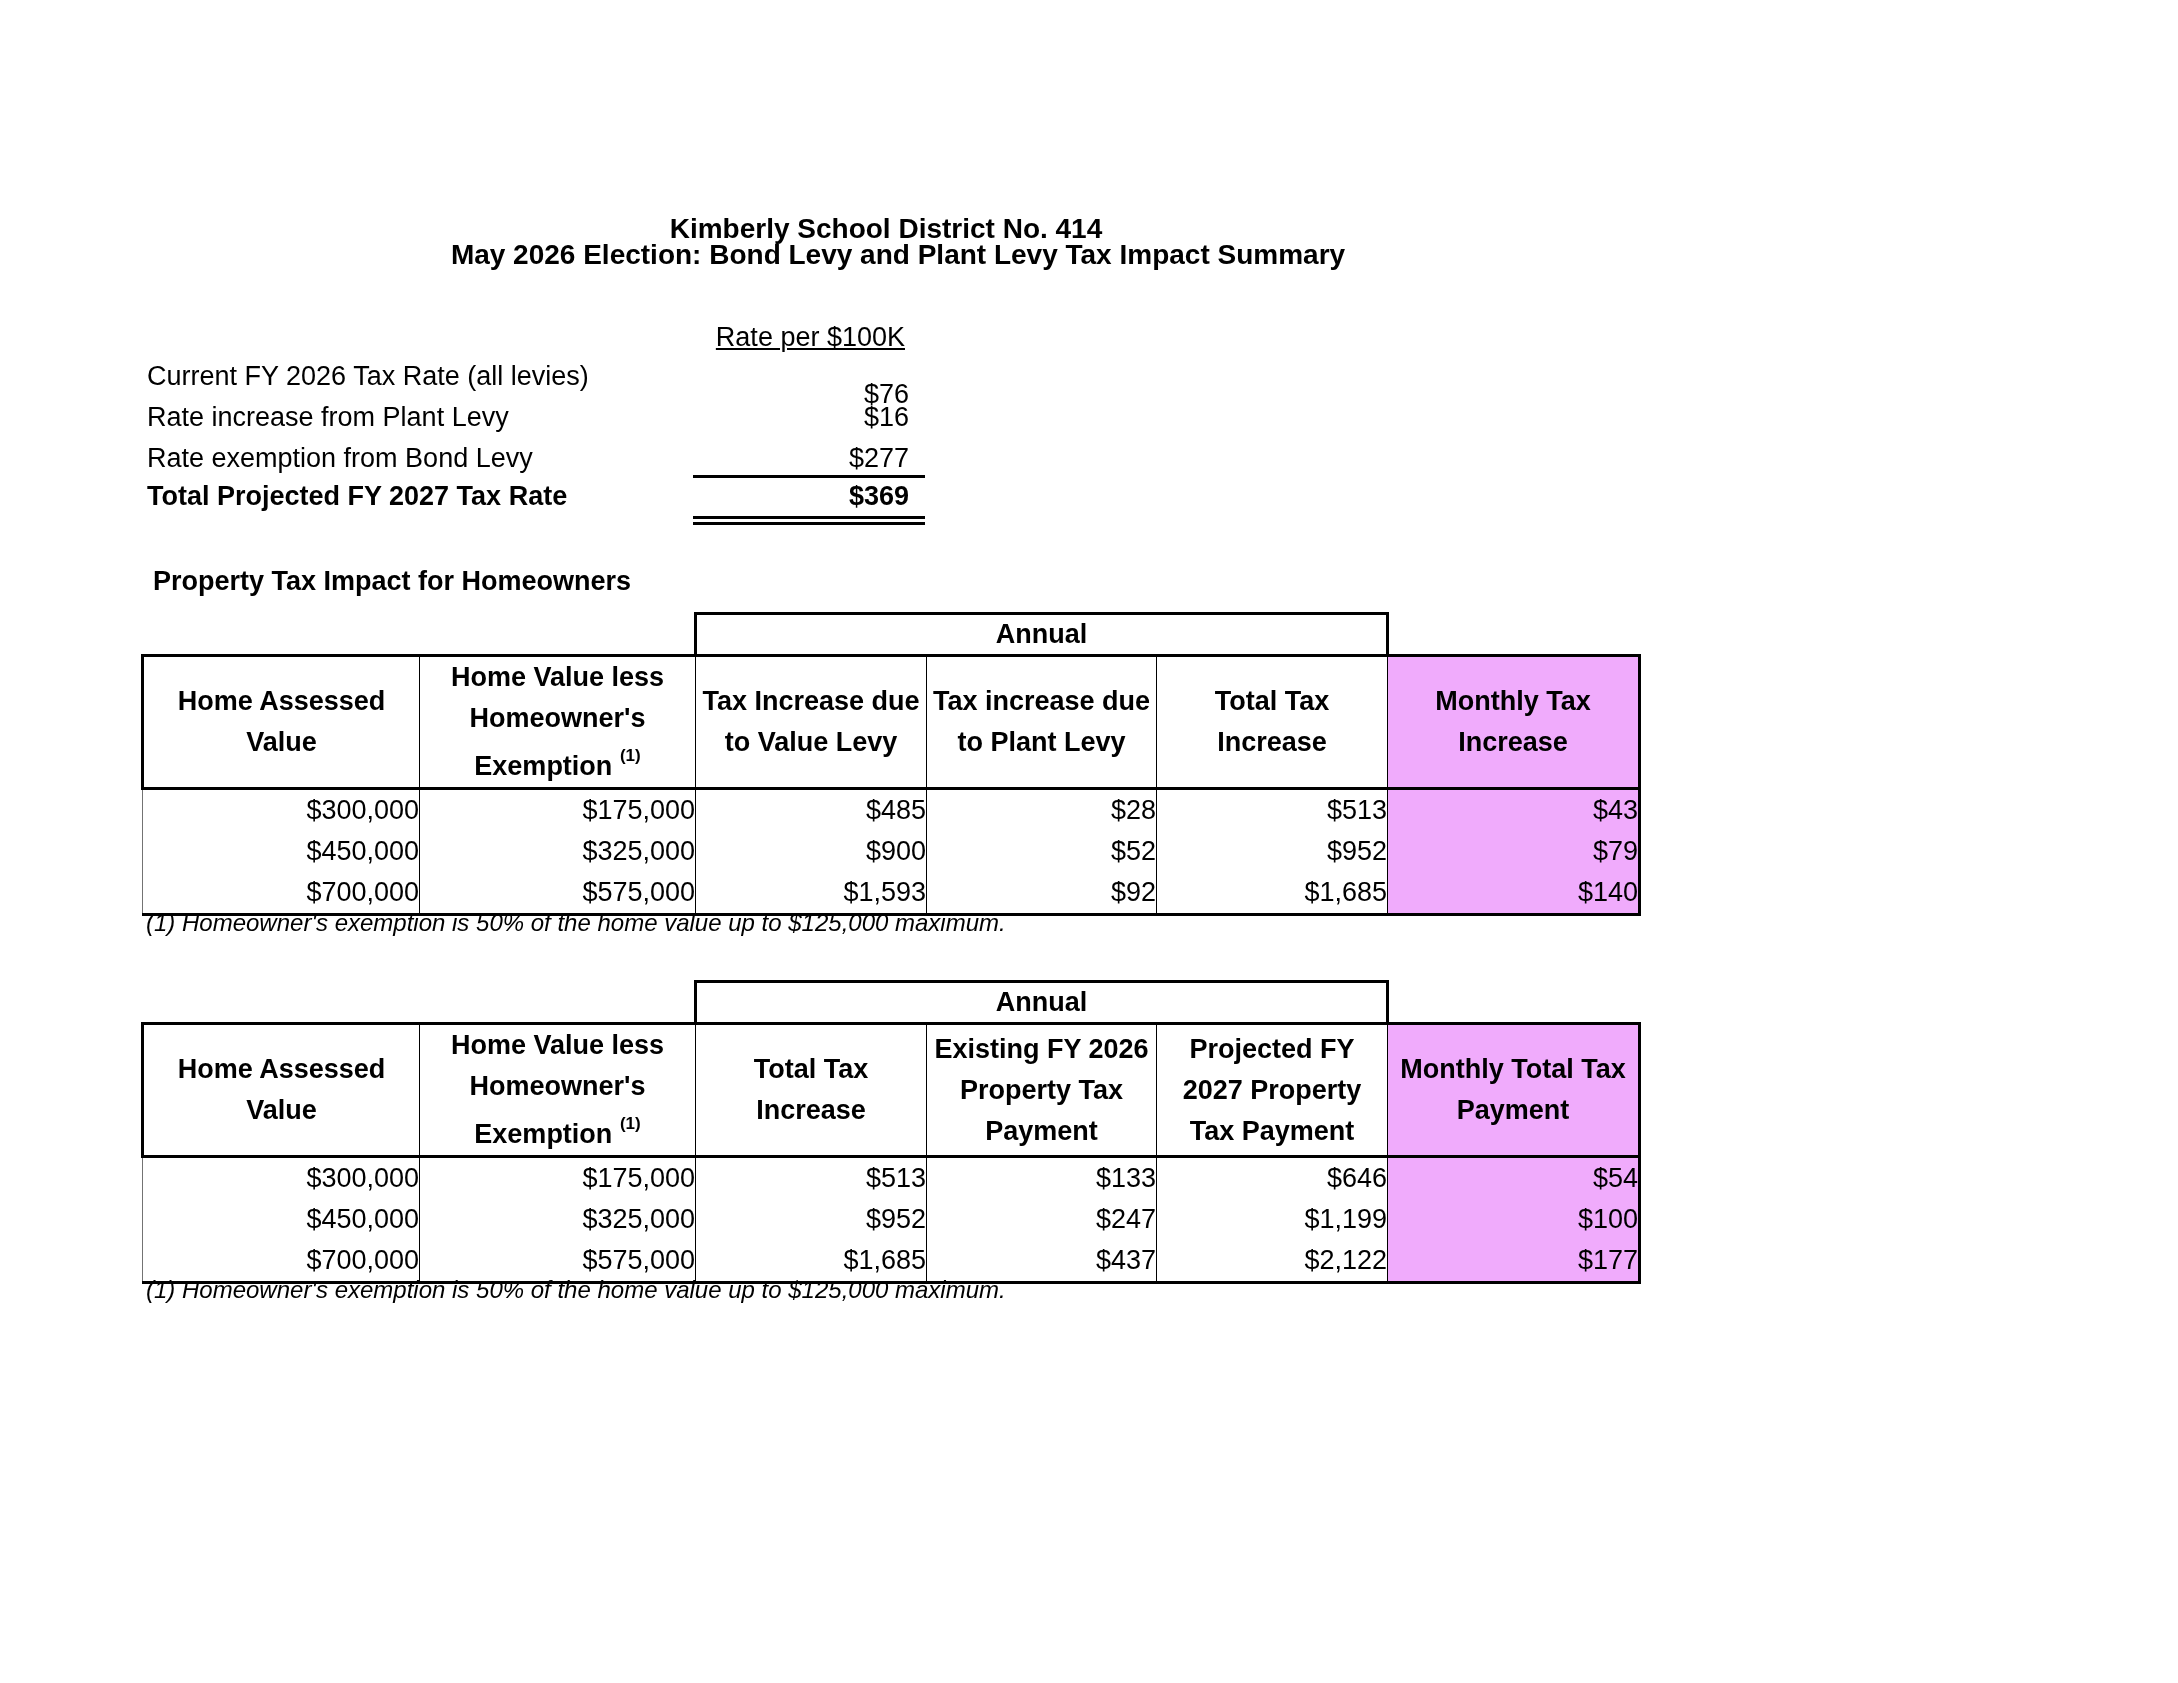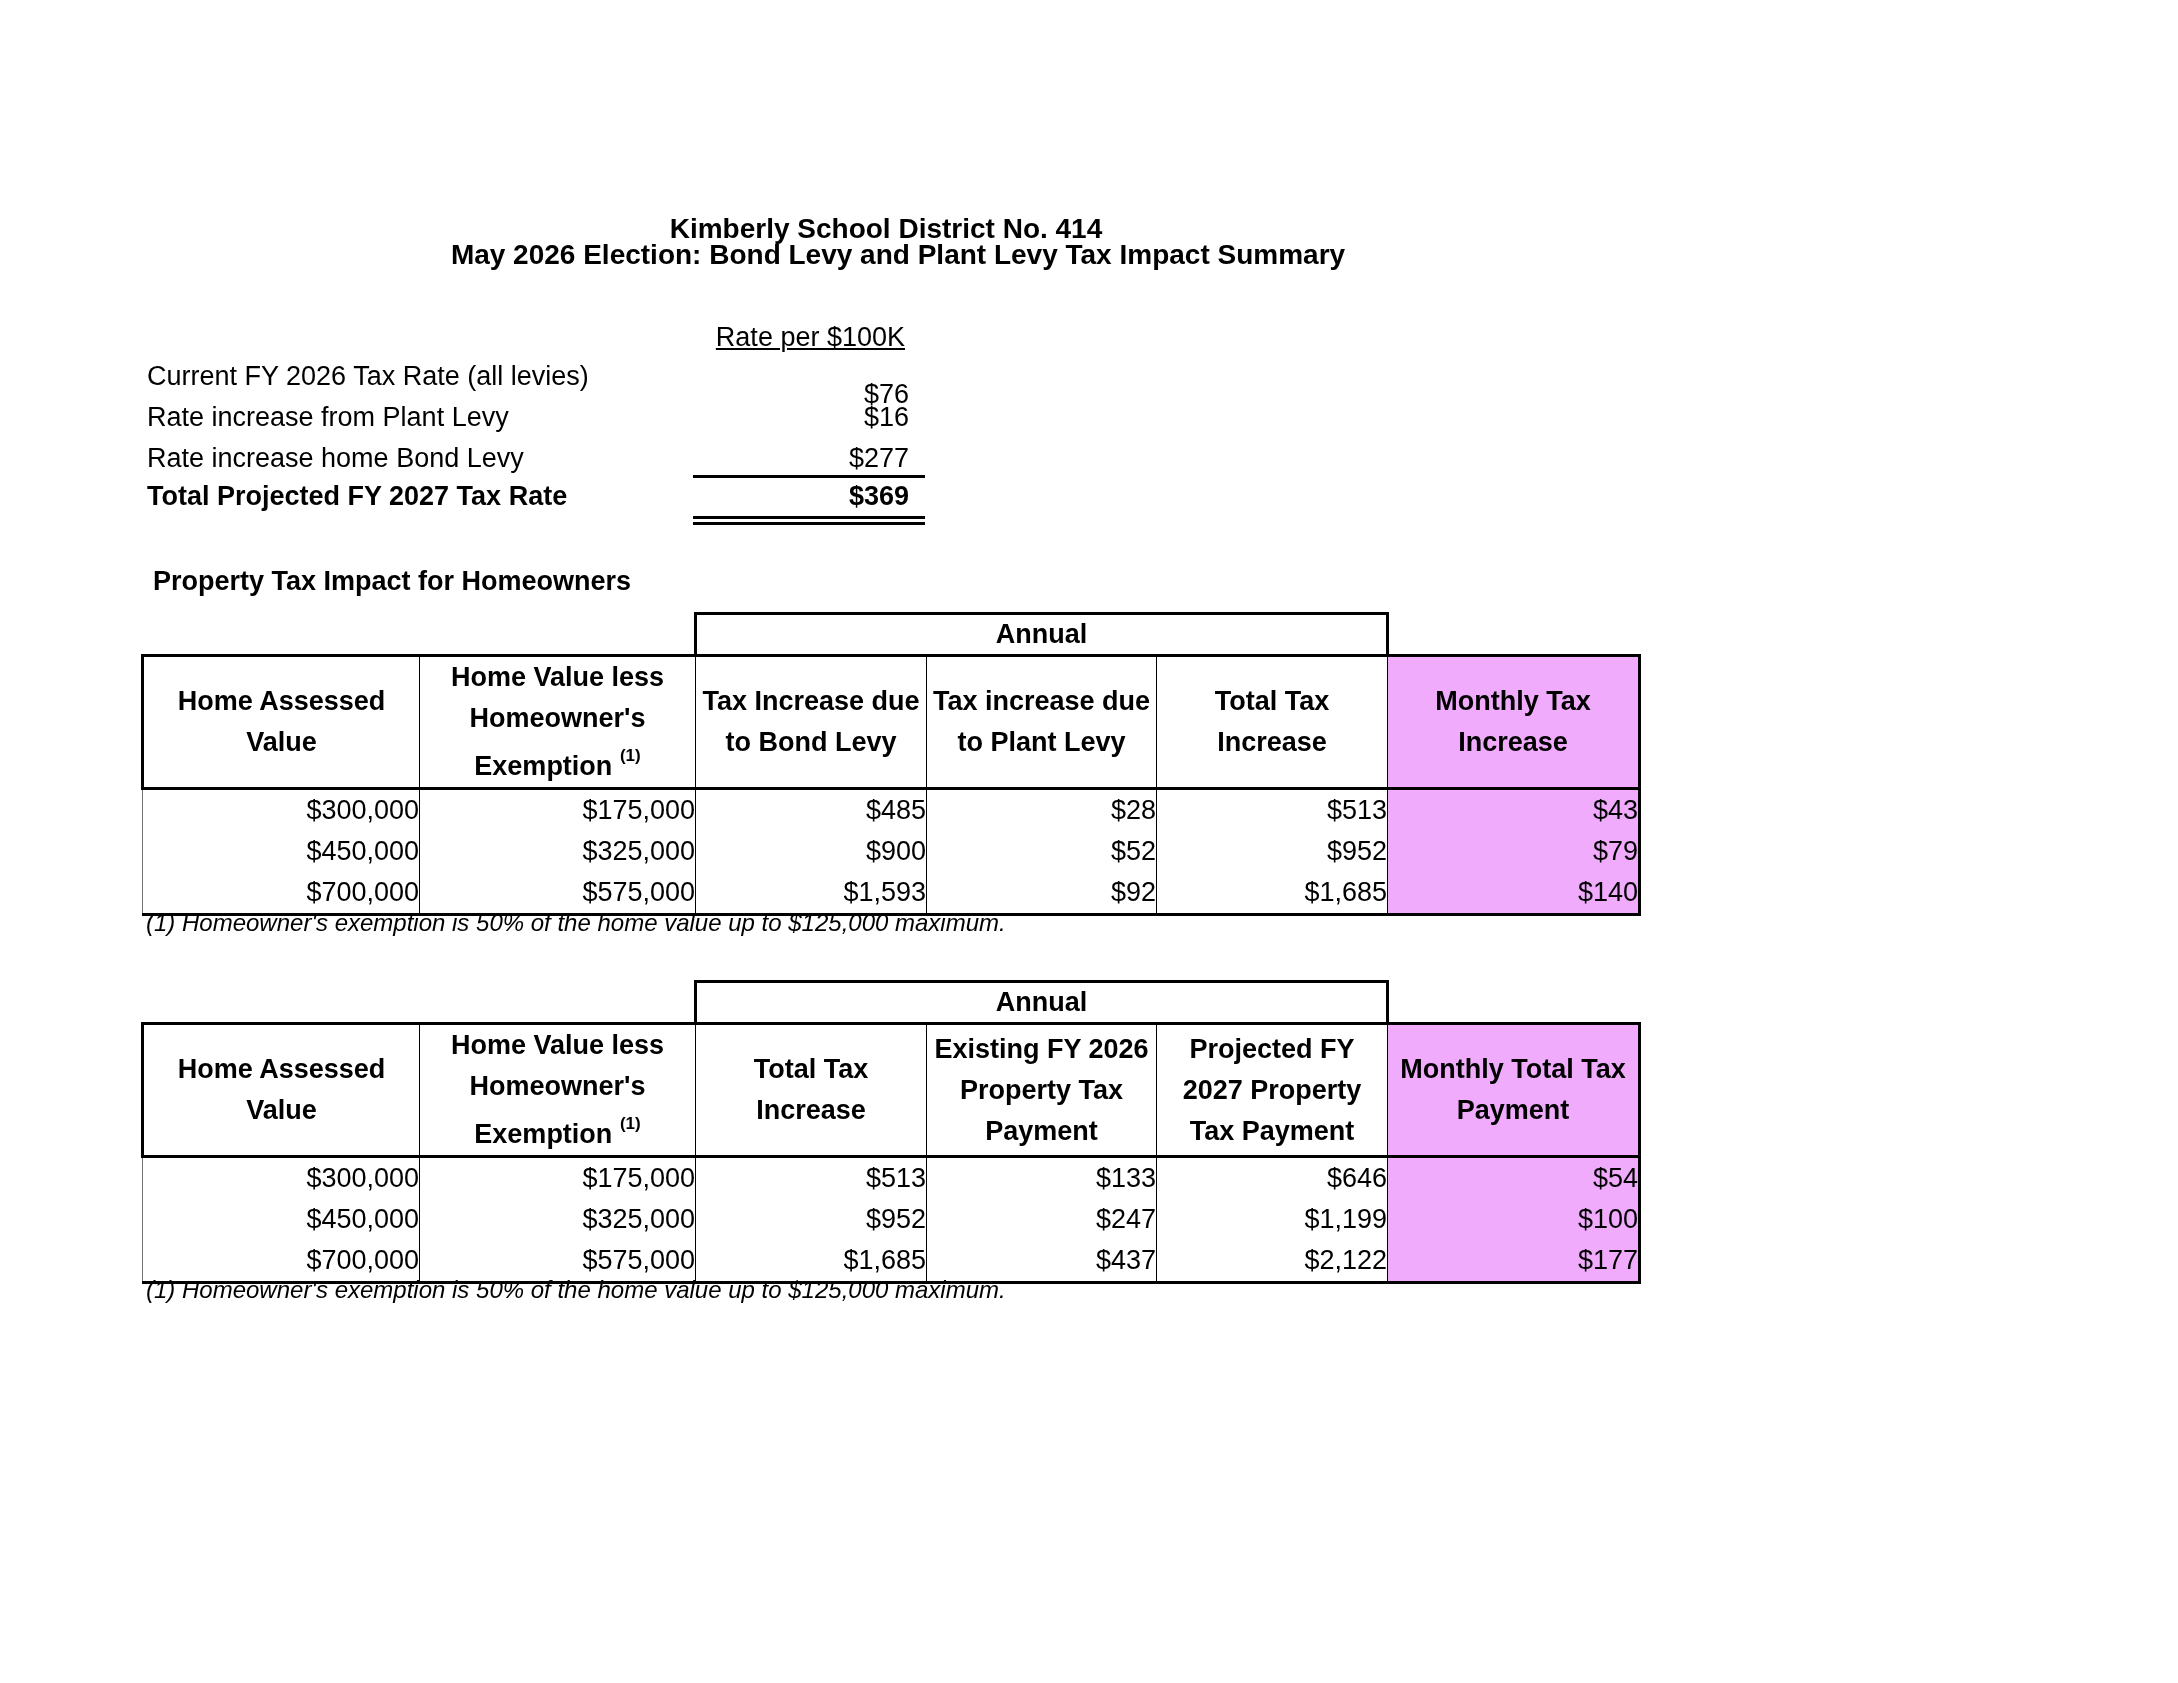--- a/index.html
+++ b/index.html
@@ -38,21 +38,21 @@
 <div class="abs title" style="top:238px;padding-left:12px;">May 2026 Election: Bond Levy and Plant Levy Tax Impact Summary</div>
 
 <div class="abs rate-head" style="top:320px;">Rate per $100K</div>
 
 <div class="abs rate-label" style="top:359px;">Current FY 2026 Tax Rate (all levies)</div>
 <div class="abs rate-val" style="top:377px;">$76</div>
 
 <div class="abs rate-label" style="top:400px;">Rate increase from Plant Levy</div>
 <div class="abs rate-val" style="top:400px;">$16</div>
 
-<div class="abs rate-label" style="top:441px;">Rate increase home Bond Levy</div>
+<div class="abs rate-label" style="top:441px;">Rate exemption from Bond Levy</div>
 <div class="abs rate-val" style="top:441px;">$277</div>
 
 <div class="abs rule" style="top:475px; height:3px;"></div>
 
 <div class="abs rate-label bold" style="top:479px;">Total Projected FY 2027 Tax Rate</div>
 <div class="abs rate-val bold" style="top:479px;">$369</div>
 
 <div class="abs rule" style="top:516px; height:3px;"></div>
 <div class="abs rule" style="top:522px; height:3px;"></div>
 
@@ -69,21 +69,21 @@
   </colgroup>
   <tbody>
       <tr>
     <td class="spacer" colspan="2"></td>
     <td class="annual" colspan="3">Annual</td>
     <td class="spacer"></td>
   </tr>
   <tr class="hdr">
     <th><span>Home Assessed Value</span></th>
     <th><span>Home Value less Homeowner's Exemption</span> <sup>(1)</sup></th>
-    <th><span>Tax Increase due to Bond Levy</span></th>
+    <th><span>Tax Increase due to Value Levy</span></th>
     <th><span>Tax increase due to Plant Levy</span></th>
     <th><span>Total Tax Increase</span></th>
     <th class="hl"><span>Monthly Tax Increase</span></th>
   </tr>
   <tr class="row">
     <td>$300,000</td>
     <td>$175,000</td>
     <td>$485</td>
     <td>$28</td>
     <td>$513</td>

